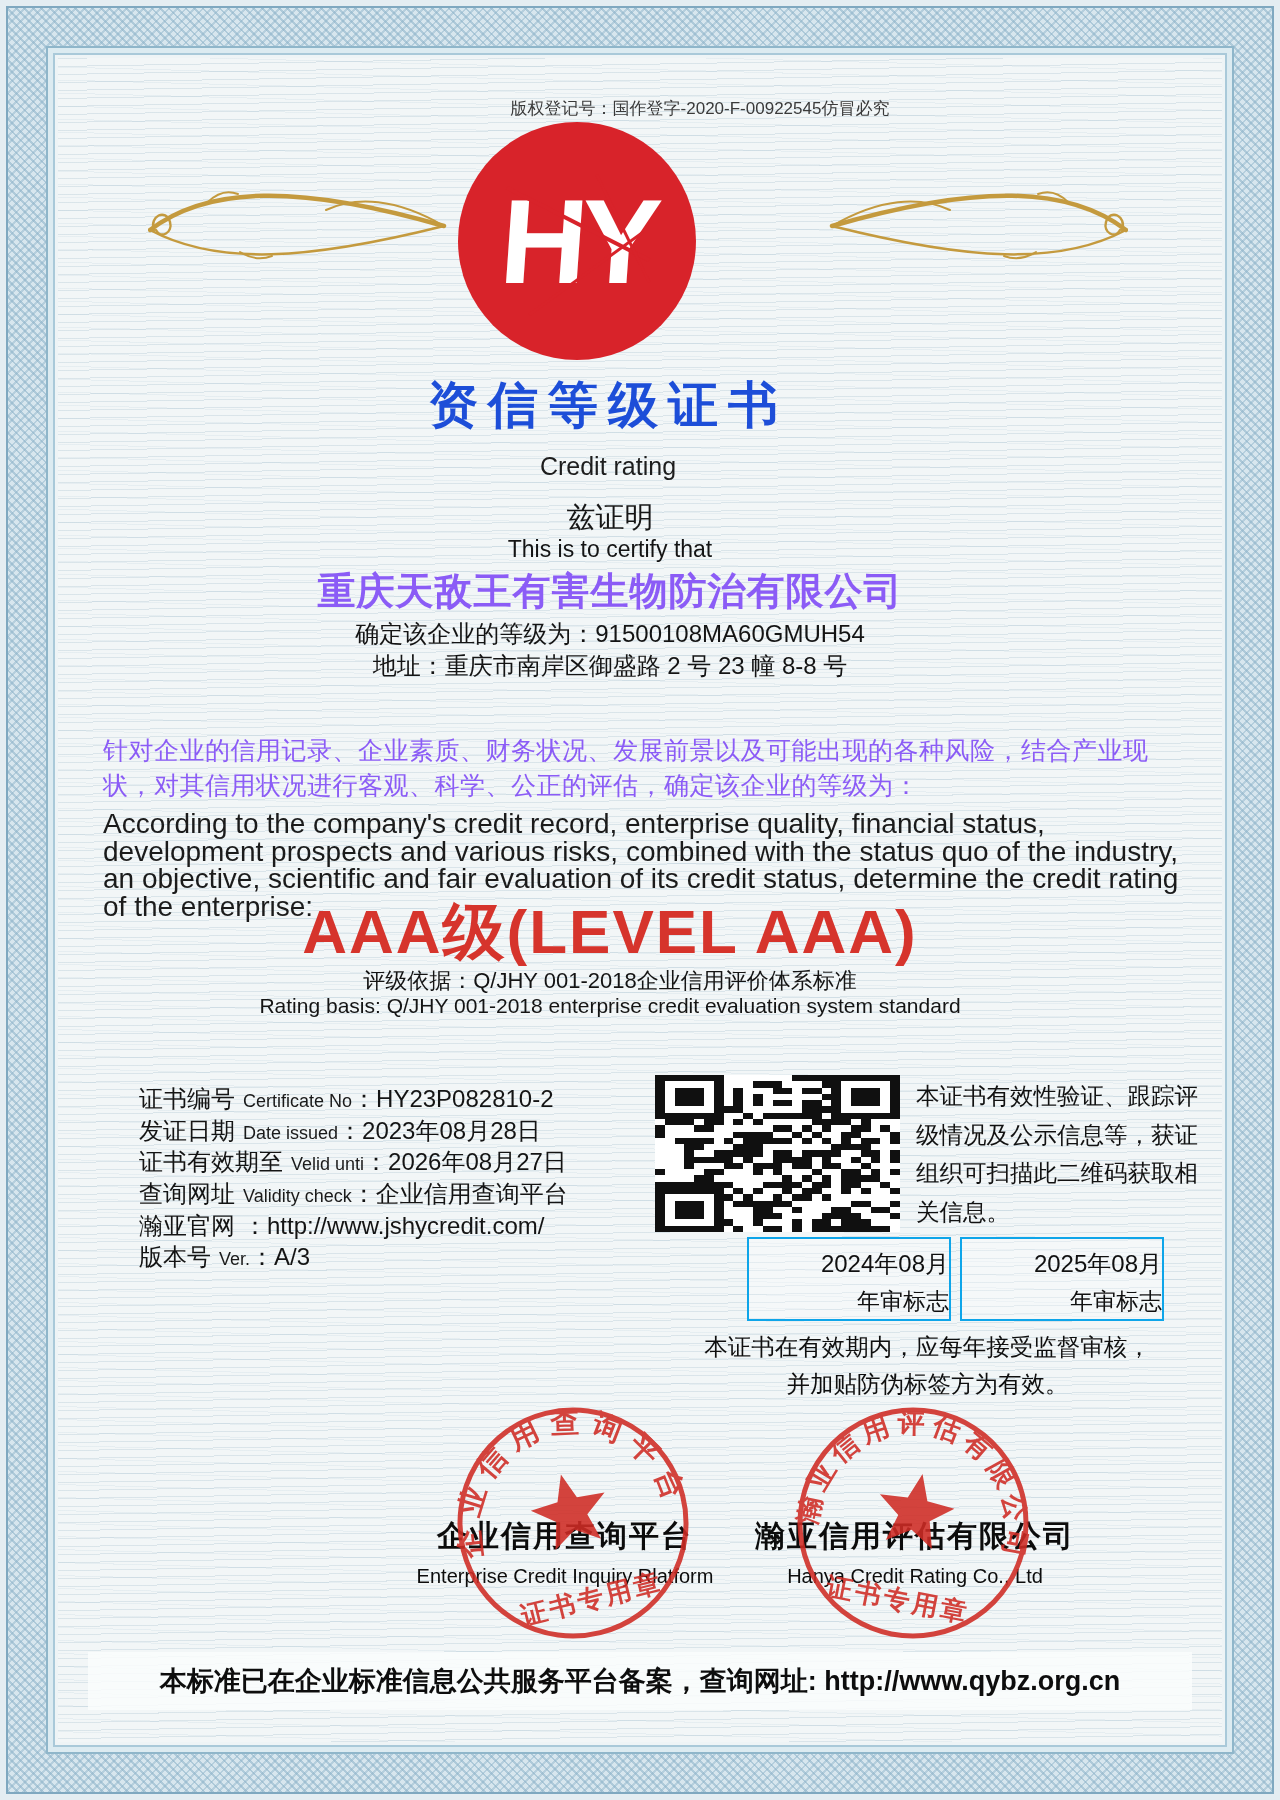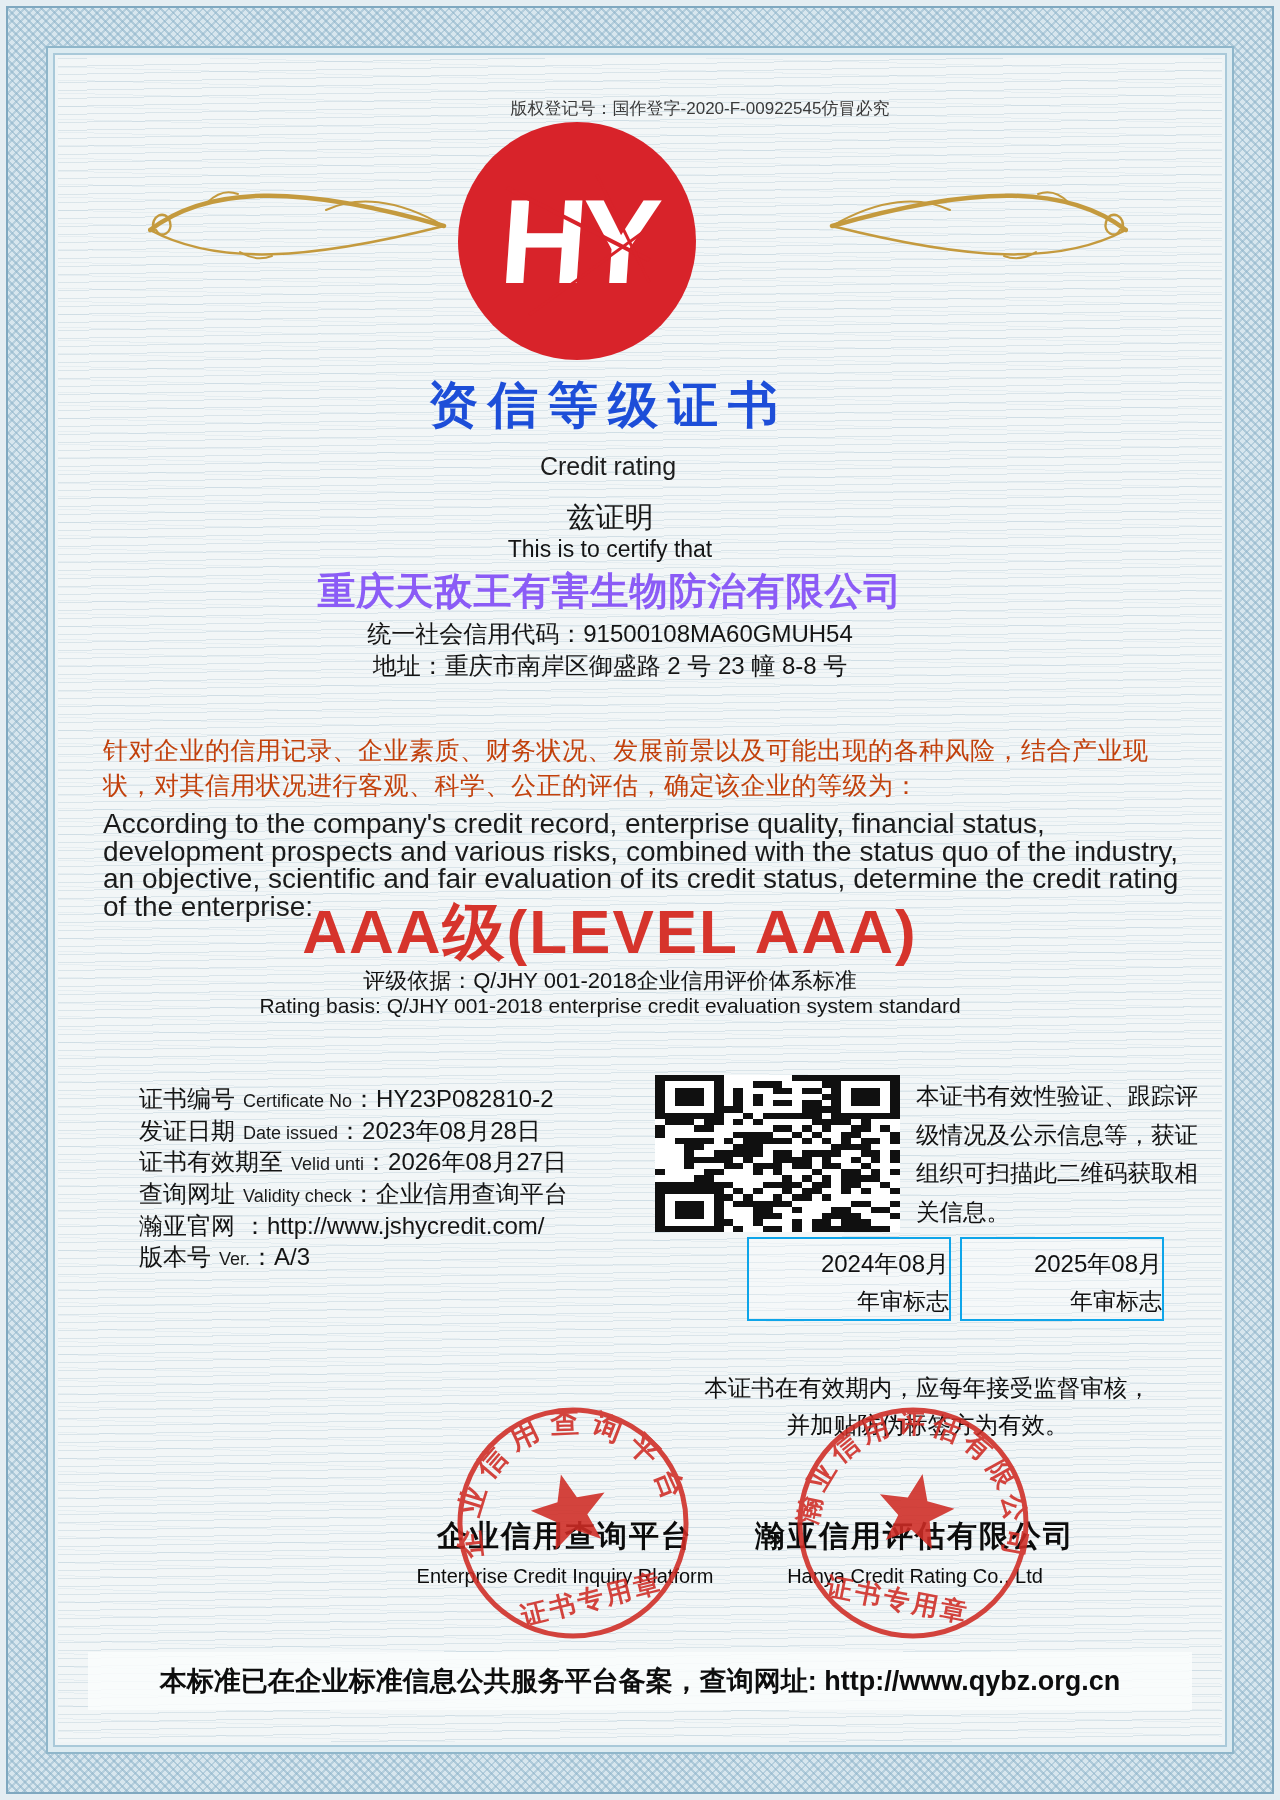--- a/index.html
+++ b/index.html
@@ -56,21 +56,21 @@
   .c-row2 { position:absolute; left:30px; width:1160px; text-align:center; }
   .title-cn { top:372px; font-size:50px; font-weight:700; letter-spacing:10px; color:#1d4ed8; }
   .title-en { top:452px; font-size:25px; color:#1d1d1d; }
   .certify-cn { top:498px; font-size:29px; color:#161616; }
   .certify-en { top:536px; font-size:23px; }
   .company { top:566px; font-size:38px; font-weight:800; letter-spacing:1px; color:#8b5cf6; }
   .code-line { top:618px; font-size:24px; }
   .addr-line { top:650px; font-size:24px; }
   
   .statement { position:absolute; left:103px; top:733px; width:1090px; }
-  .statement .cn { font-size:25px; line-height:35px; color:#c2410c; letter-spacing:.5px; margin:0; }
+  .statement .cn { font-size:25px; line-height:35px; color:#8b5cf6; letter-spacing:.5px; margin:0; }
   .statement .en { font-size:28px; line-height:27.5px; color:#1b1b1b; margin:7px 0 0 0; }
   
   .level { top:890px; font-size:62px; font-weight:800; color:#d6342c; letter-spacing:2px; }
   .basis-cn { top:966px; font-size:22px; }
   .basis-en { top:994px; font-size:21px; }
   
   .details { position:absolute; left:92px; top:1083px; }
   .d-row { height:31.7px; display:flex; align-items:baseline; white-space:nowrap;margin-left:47px; }
   .d-cn  { font-size:24px; }
   .d-en  { font-size:18px; margin-left:8px; color:#1a1a1a; }
@@ -87,22 +87,22 @@
   .annual {
     position:absolute; top:1237px; width:200px; height:80px;
     border:2px solid #0ea5e9; background:rgba(255,255,255,.28);
     text-align:right; color:#101010;
   }
   .annual .p1 { margin-top:9px; font-size:24px; }
   .annual .p2 { margin-top:6px; font-size:23px; }
   #annual1 { left:747px; }
   #annual2 { left:960px; }
   .sup-note {
-    position:absolute; left:655px; top:1370px; width:545px;
-    text-align:center; font-size:23.5px; line-height:37px; color:#0f0f0f;
+    position:absolute; left:655px; top:1330px; width:545px;
+    text-align:center; font-size:23.5px; line-height:37px; color:#0f0f0f;font-family:Liberation Mono, monospace;
   }
   
   .org { position:absolute; top:1516px; text-align:center; color:#0c0c0c; z-index:2; }
   .org .cn { font-size:30px; font-weight:700; letter-spacing:2px; }
   .org .en { font-size:20px; margin-top:8px; }
   #org1 { left:395px; width:340px; }
   #org2 { left:733px; width:364px; }
   .seal { position:absolute; width:250px; height:250px; z-index:3; opacity:.88; }
   #seal1 { left:448px; top:1398px; transform:rotate(-14deg); }
   #seal2 { left:788px; top:1398px; transform:rotate(11deg); }
@@ -150,21 +150,21 @@
   <span class="crack crack2"></span>
   <span class="crack crack3"></span>
 </div>
 
 <div class="c-row title-cn">资信等级证书</div>
 <div class="c-row title-en">Credit rating</div>
 <div class="c-row2 certify-cn">兹证明</div>
 <div class="c-row2 certify-en">This is to certify that</div>
 
 <div class="c-row2 company">重庆天敌王有害生物防治有限公司</div>
-<div class="c-row2 code-line">统一社会信用代码：91500108MA60GMUH54</div>
+<div class="c-row2 code-line">确定该企业的等级为：91500108MA60GMUH54</div>
 <div class="c-row2 addr-line">地址：重庆市南岸区御盛路 2 号 23 幢 8-8 号</div>
 
 <div class="statement">
   <p class="cn">针对企业的信用记录、企业素质、财务状况、发展前景以及可能出现的各种风险，结合产业现状，对其信用状况进行客观、科学、公正的评估，确定该企业的等级为：</p>
   <p class="en">According to the company's credit record, enterprise quality, financial status, development prospects and various risks, combined with the status quo of the industry, an objective, scientific and fair evaluation of its credit status, determine the credit rating of the enterprise:</p>
 </div>
 
 <div class="c-row2 level">AAA级(LEVEL AAA)</div>
 <div class="c-row2 basis-cn">评级依据：Q/JHY 001-2018企业信用评价体系标准</div>
 <div class="c-row2 basis-en">Rating basis: Q/JHY 001-2018 enterprise credit evaluation system standard</div>

